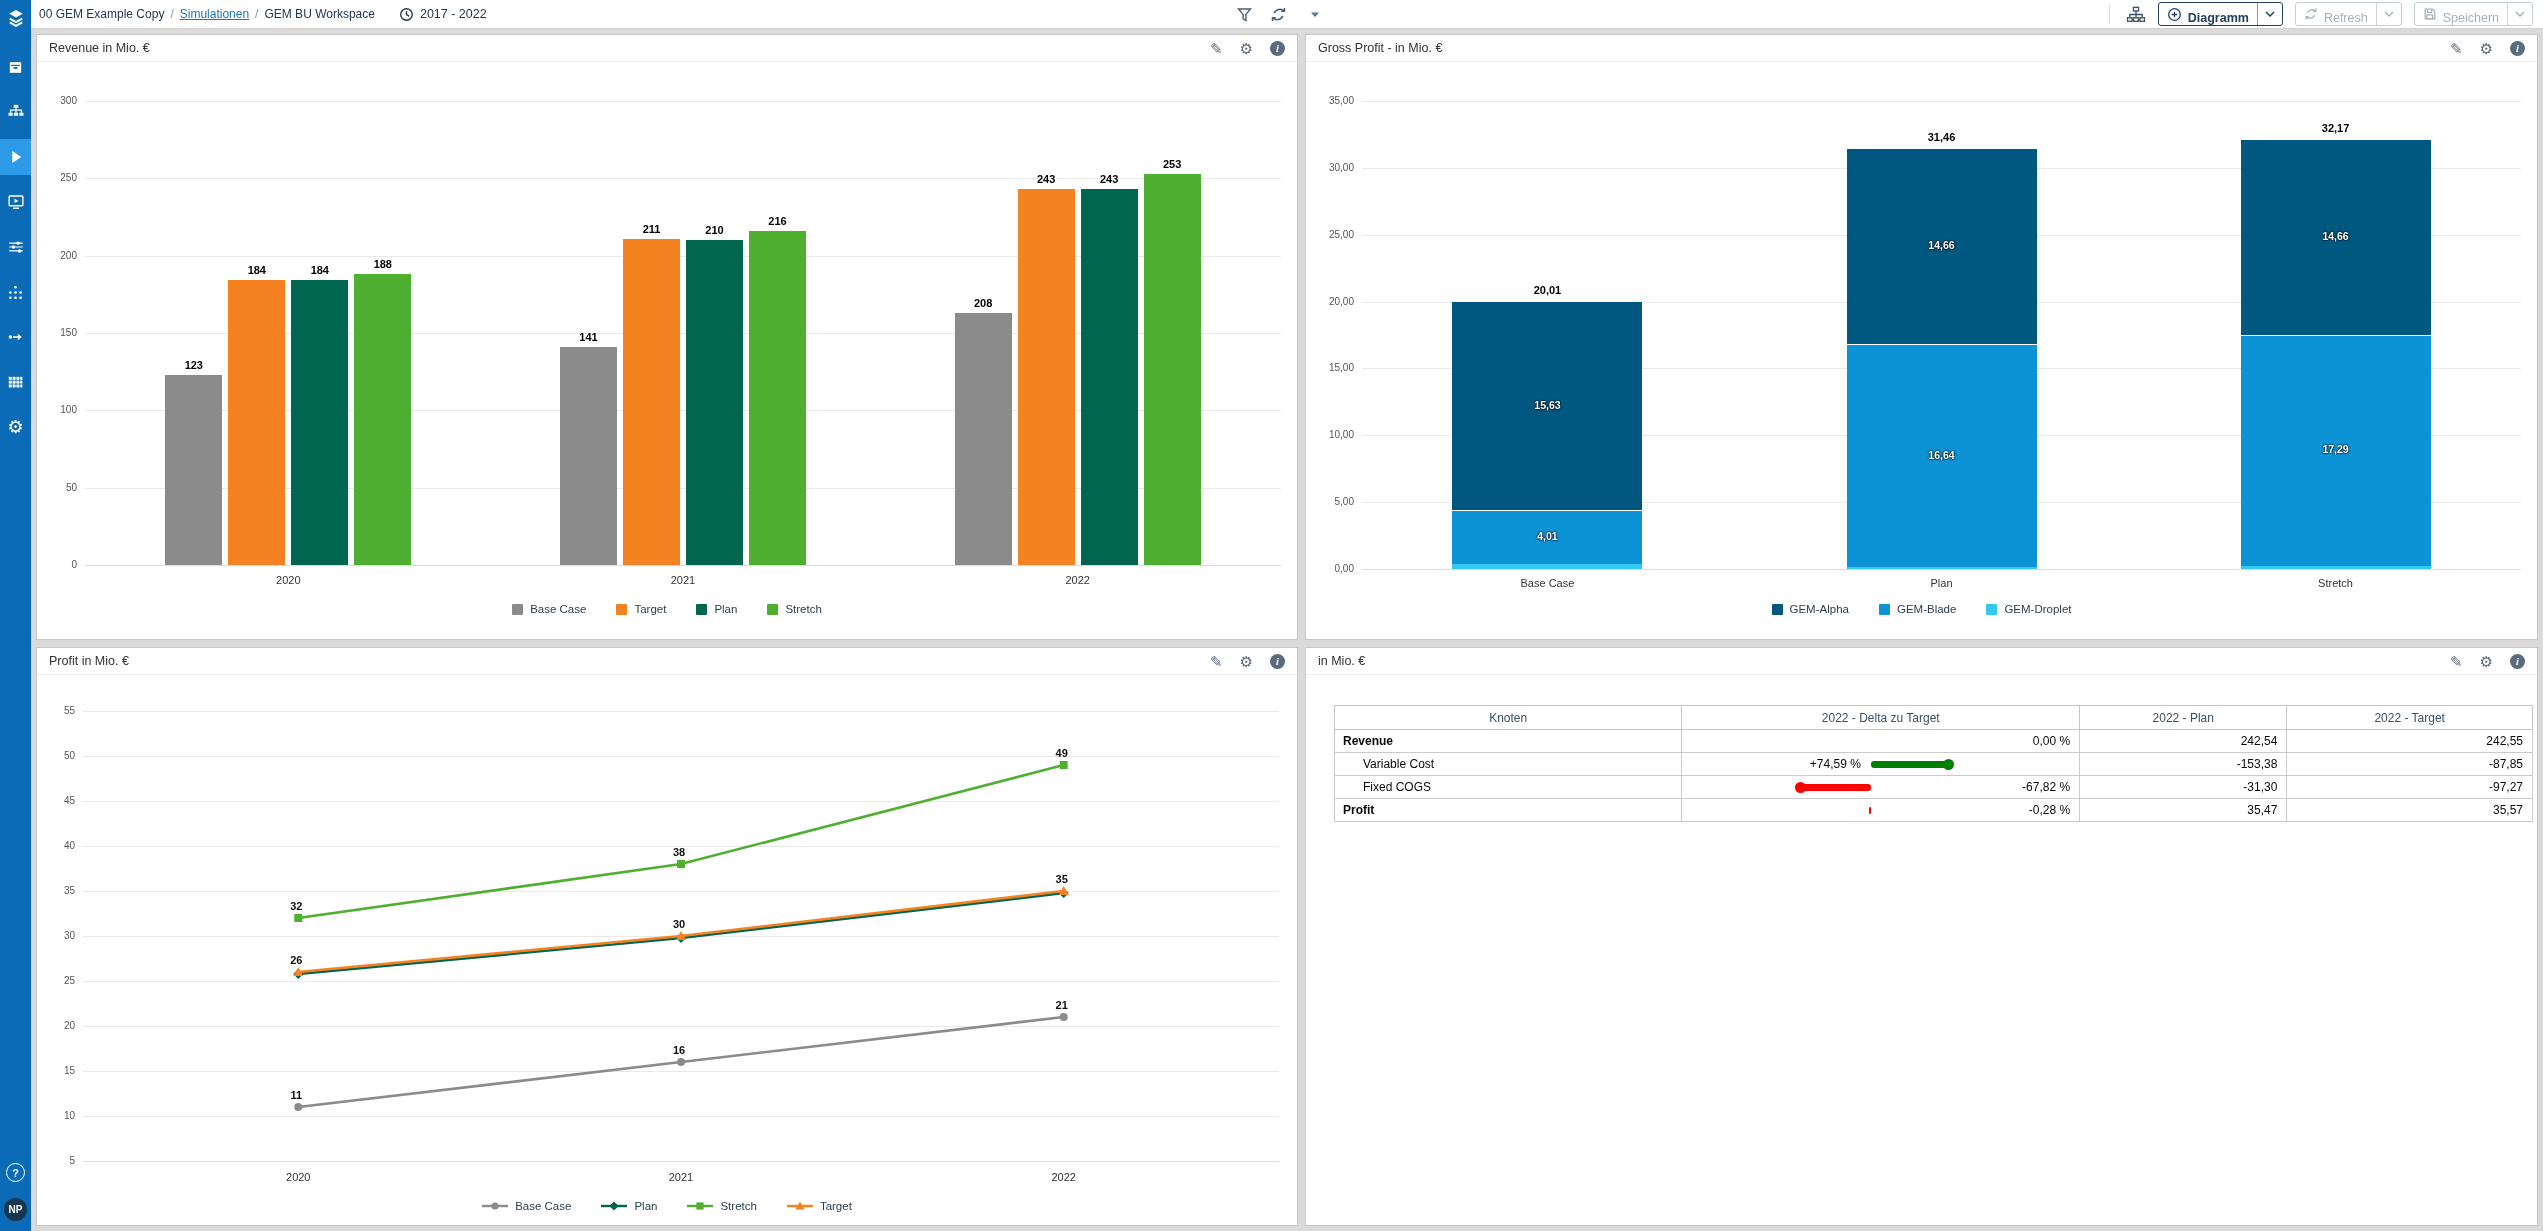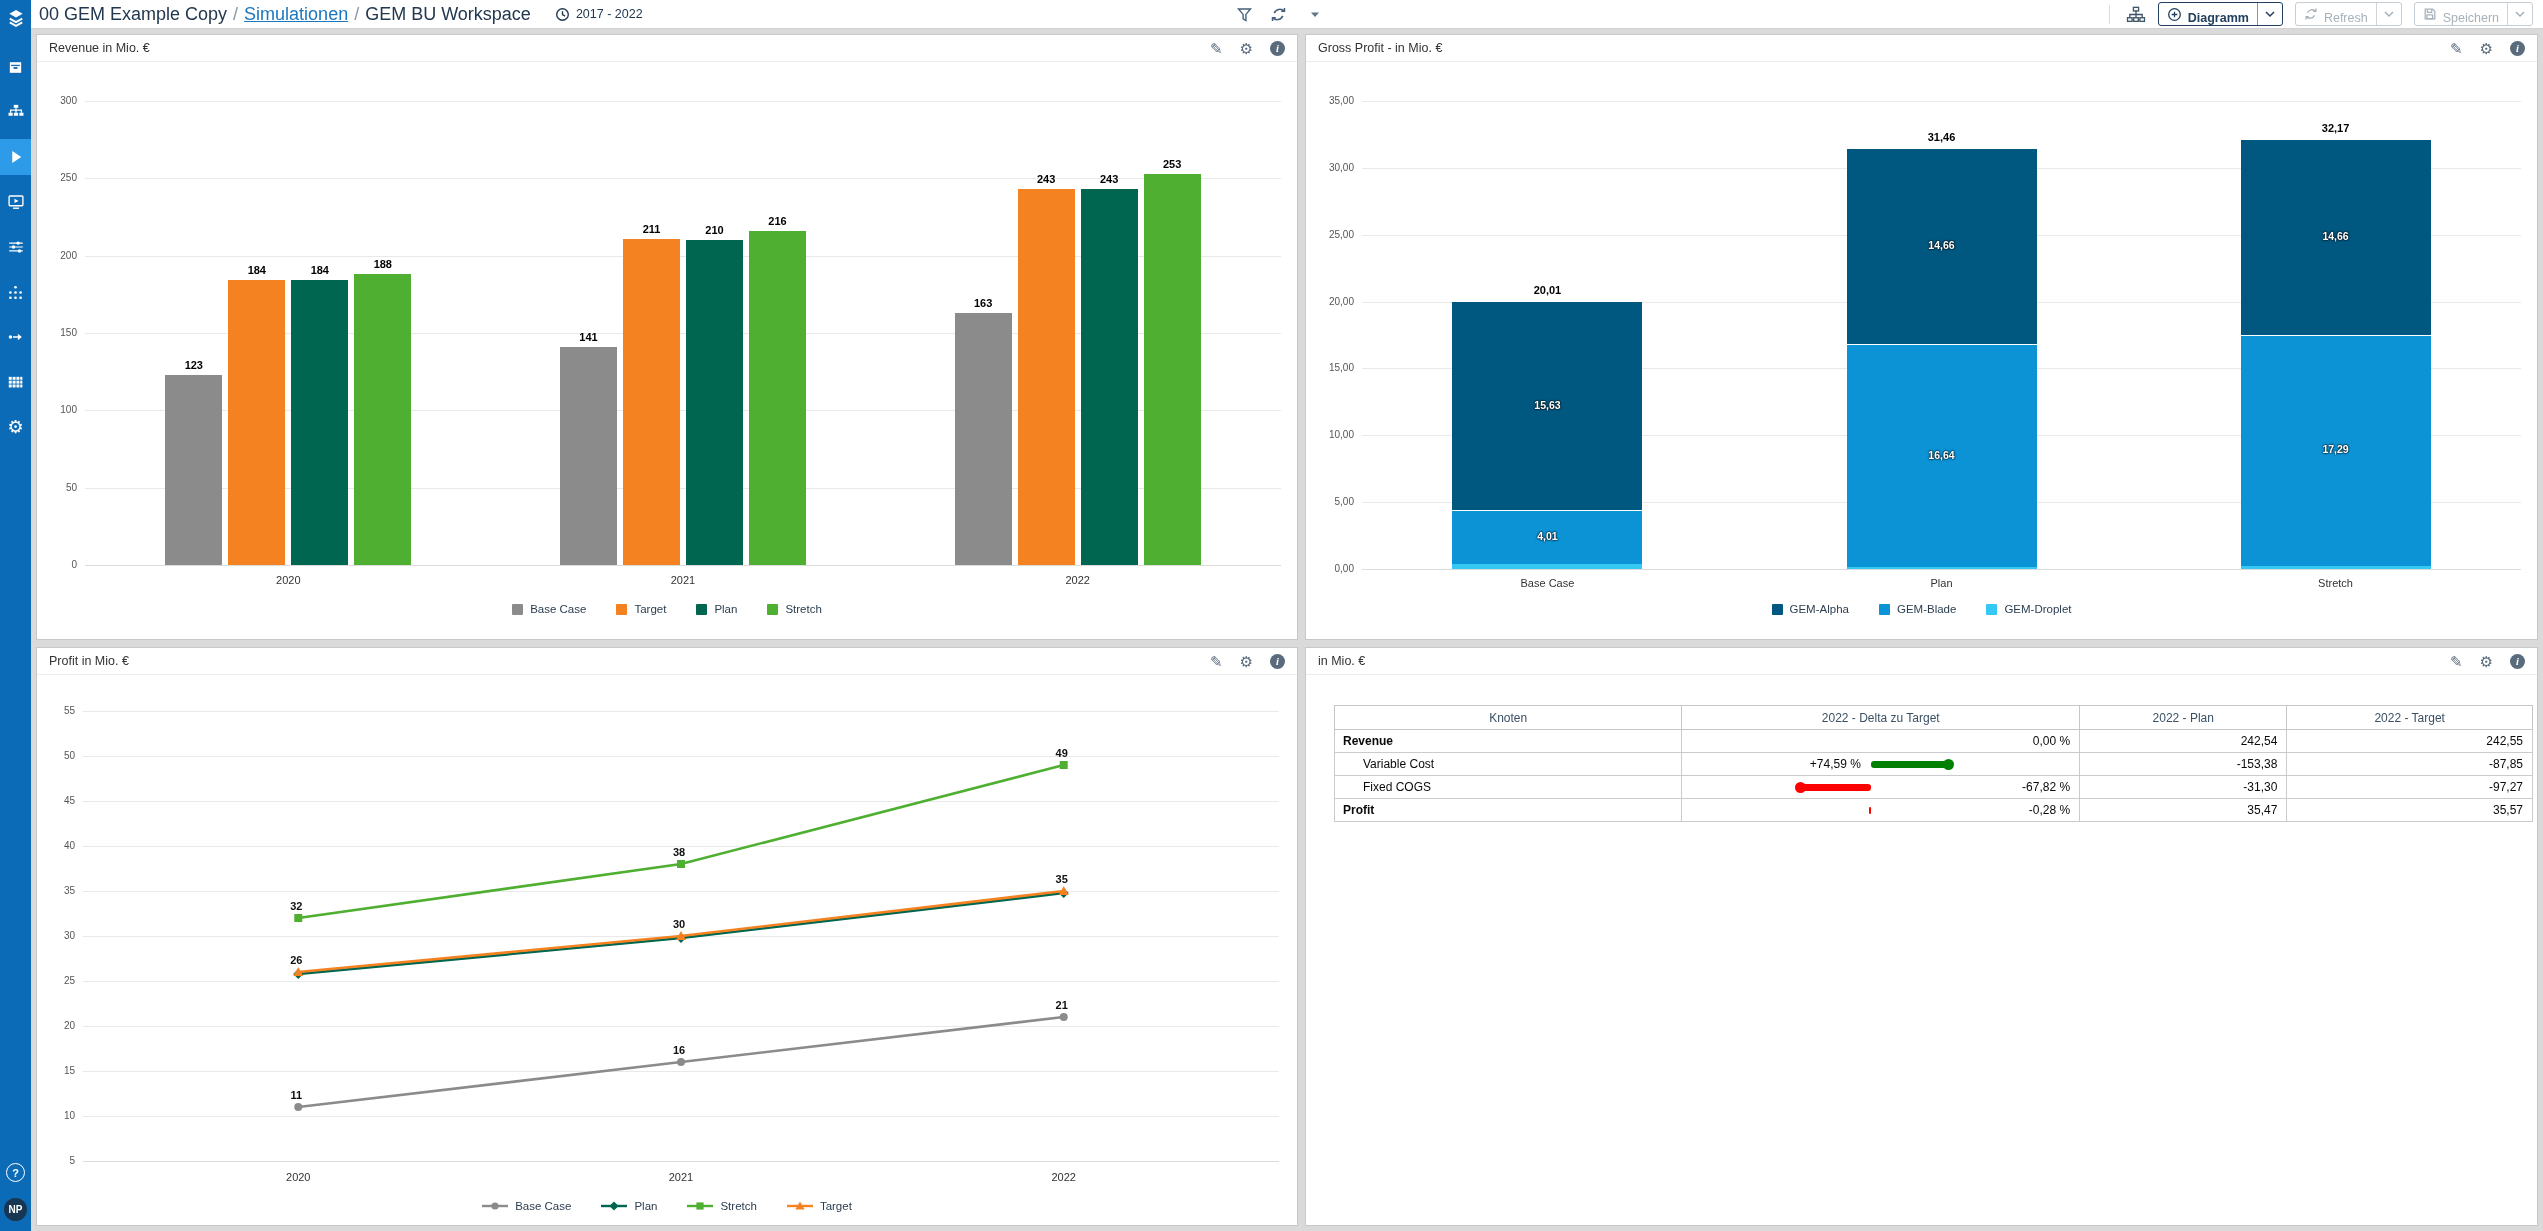--- a/index.html
+++ b/index.html
@@ -7,21 +7,21 @@
 
 .sidebar{position:absolute;left:0;top:0;bottom:0;width:31px;background:#0B6BB7;display:flex;flex-direction:column;align-items:center;z-index:9}
 .side-logo{margin:7px 0 20px 0;cursor:pointer;display:flex}
 .side-item{width:31px;height:36px;display:flex;align-items:center;justify-content:center;cursor:pointer;margin-bottom:9px}
 .side-item.active{background:#2E9BE9}
 .side-spacer{flex:1}
 .help-circle{width:19px;height:19px;border-radius:50%;border:1.5px solid #fff;color:#fff;font-size:11px;font-weight:700;display:flex;align-items:center;justify-content:center;margin-bottom:16px;cursor:pointer}
 .avatar{width:23px;height:23px;border-radius:50%;background:#173651;color:#fff;font-size:10px;font-weight:700;display:flex;align-items:center;justify-content:center;margin-bottom:10px;cursor:pointer}
 
 .topbar{position:absolute;left:31px;right:0;top:0;height:29px;background:#fff;border-bottom:1px solid #D2D2D2;display:flex;align-items:center;padding:0 10px 0 8px}
-.crumbs{display:flex;align-items:center;font-size:18px;color:#22384E;white-space:nowrap}
+.crumbs{display:flex;align-items:center;font-size:12px;color:#22384E;white-space:nowrap}
 .crumbs .sep{color:#8A97A3;margin:0 6px}
 .crumbs a{color:#1B77C0;text-decoration:underline;cursor:pointer}
 .period{display:flex;align-items:center;margin-left:24px;gap:6px;color:#22384E;font-size:12.5px}
 .top-center{position:absolute;left:1205px;display:flex;align-items:center;gap:17px}
 .top-center .ticon{cursor:pointer;display:flex}
 .top-right{margin-left:auto;display:flex;align-items:center;gap:12px}
 .vdiv{width:1px;height:19px;background:#DCDCDC;margin-right:4px}
 .tbtn{display:inline-flex;align-items:center;height:24px;border:1px solid #23415F;border-radius:3px;background:#fff;color:#23415F;font-size:12.5px;font-weight:600;cursor:pointer;padding-left:8px}
 .tbtn .lbl{margin:8px 8px 0 6px}
 .tbtn .split{width:1px;align-self:stretch;background:currentColor;opacity:.55}
@@ -281,21 +281,21 @@
           <div class="vbar" style="left: 523px; top: 284.92px; width: 57px; height: 218.08px; background: rgb(139, 139, 139);"></div>
           <div class="vlabel" style="left: 506.5px; top: 268.92px;">141</div>
           <div class="vbar" style="left: 586px; top: 176.653px; width: 57px; height: 326.347px; background: rgb(245, 130, 32);"></div>
           <div class="vlabel" style="left: 569.5px; top: 160.653px;">211</div>
           <div class="vbar" style="left: 649px; top: 178.2px; width: 57px; height: 324.8px; background: rgb(0, 102, 79);"></div>
           <div class="vlabel" style="left: 632.5px; top: 162.2px;">210</div>
           <div class="vbar" style="left: 712px; top: 168.92px; width: 57px; height: 334.08px; background: rgb(78, 175, 48);"></div>
           <div class="vlabel" style="left: 695.5px; top: 152.92px;">216</div>
           <div class="xcat" style="left: 576px; top: 512px;">2021</div>
           <div class="vbar" style="left: 917.68px; top: 250.893px; width: 57px; height: 252.107px; background: rgb(139, 139, 139);"></div>
-          <div class="vlabel" style="left: 901.18px; top: 234.893px;">163</div>
+          <div class="vlabel" style="left: 901.18px; top: 234.893px;">208</div>
           <div class="vbar" style="left: 980.68px; top: 127.16px; width: 57px; height: 375.84px; background: rgb(245, 130, 32);"></div>
           <div class="vlabel" style="left: 964.18px; top: 111.16px;">243</div>
           <div class="vbar" style="left: 1043.68px; top: 127.16px; width: 57px; height: 375.84px; background: rgb(0, 102, 79);"></div>
           <div class="vlabel" style="left: 1027.18px; top: 111.16px;">243</div>
           <div class="vbar" style="left: 1106.68px; top: 111.693px; width: 57px; height: 391.307px; background: rgb(78, 175, 48);"></div>
           <div class="vlabel" style="left: 1090.18px; top: 95.6933px;">253</div>
           <div class="xcat" style="left: 970.68px; top: 512px;">2022</div>
         </div>
       <div class="legend" id="legend-revenue" style="bottom:24px">
           <div class="legend-item">

